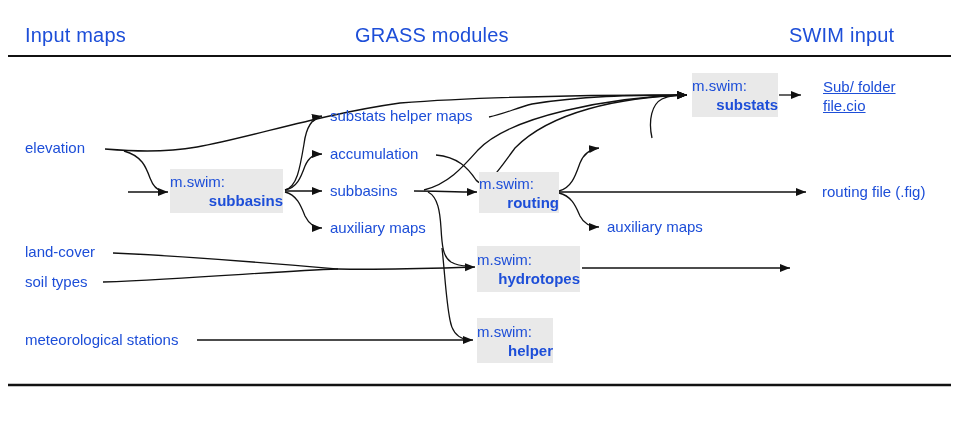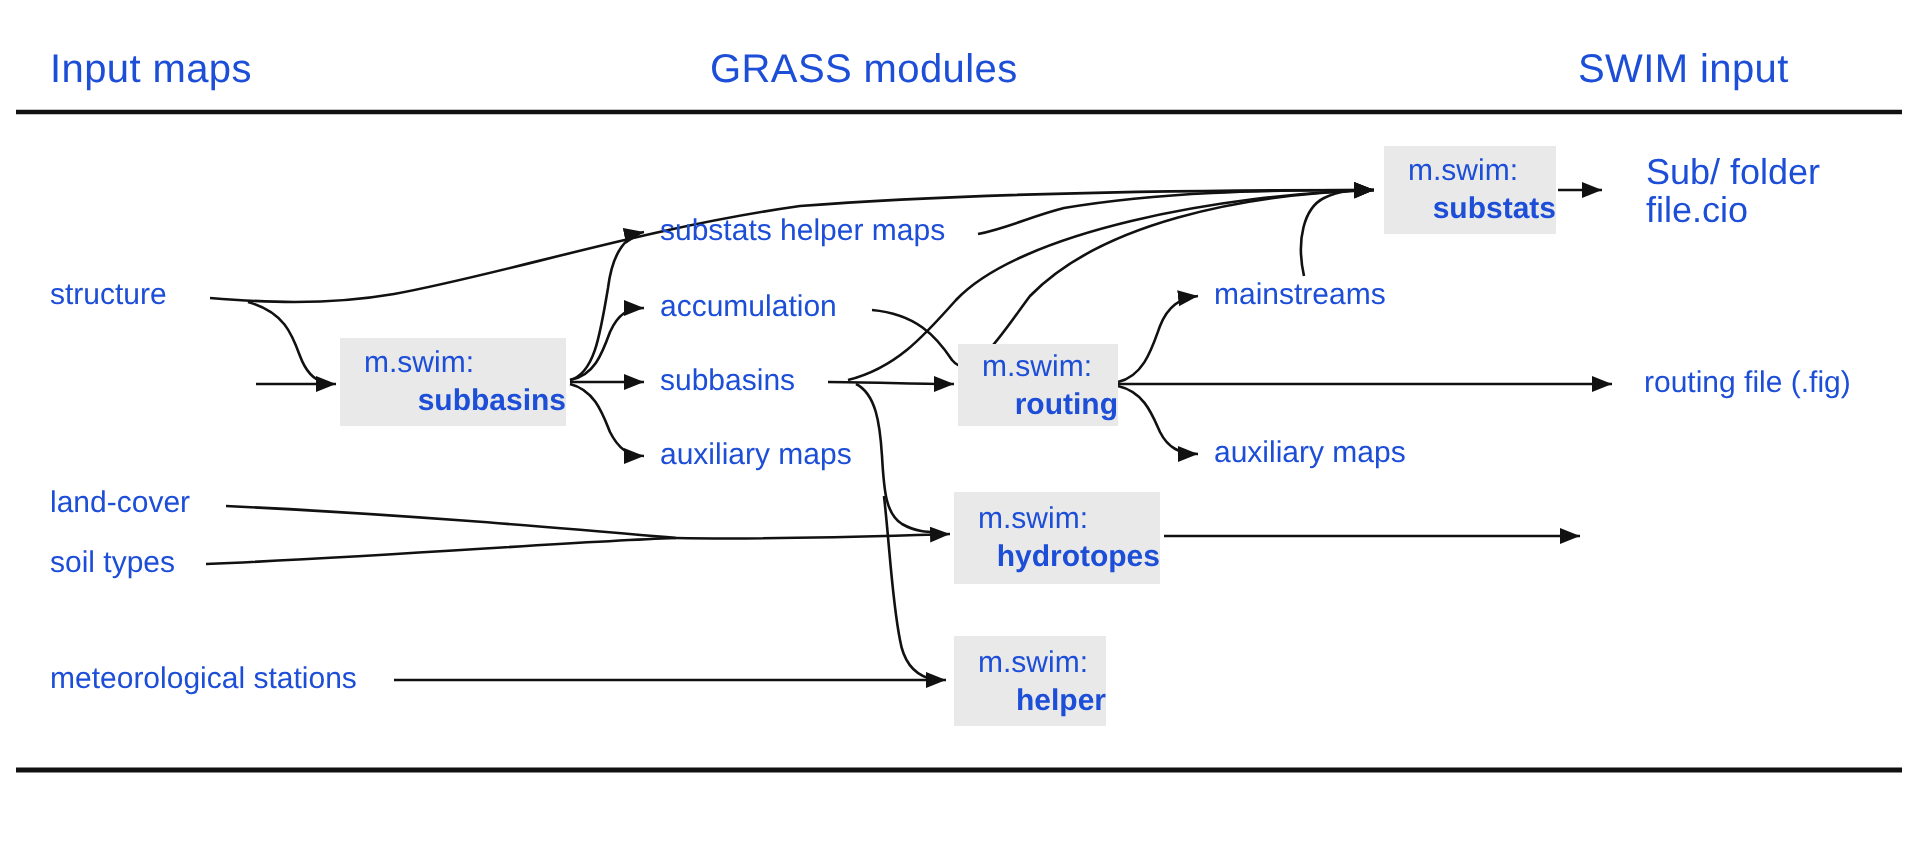--- a/index.html
+++ b/index.html
@@ -10,26 +10,26 @@
   }
   #wires{position:absolute;left:0;top:0;width:960px;height:432px;}
   .hdr{
     position:absolute;font-size:20px;line-height:22px;white-space:nowrap;
     letter-spacing:0.2px;
   }
   .lbl{
     position:absolute;font-size:15px;line-height:20px;white-space:nowrap;
   }
   .out2{
-    position:absolute;font-size:18px;line-height:19px;white-space:nowrap;
+    position:absolute;font-size:15px;line-height:19px;white-space:nowrap;text-decoration:underline;
   }
   .modbox{
     position:absolute;background:#e9e9e9;
     display:flex;flex-direction:column;justify-content:center;
-    padding-left:12px;box-sizing:border-box;
+    box-sizing:border-box;
     font-size:15px;line-height:19px;white-space:nowrap;
   }
   .modbox .modname{font-weight:bold;text-align:right;}
 </style>
 </head>
 <body>
 
 <div id="stage">
 
   <svg id="wires" viewBox="0 0 960 432" xmlns="http://www.w3.org/2000/svg">
@@ -75,21 +75,21 @@
       <path d="M 197,340 L 473,340" marker-end="url(#arrow)"></path>
 
       <path d="M 582,268 L 790,268" marker-end="url(#arrow)"></path>
     </g>
   </svg>
 
   <div class="hdr" style="left:25px;top:24px">Input maps</div>
   <div class="hdr" style="left:789px;top:24px">SWIM input</div>
   <div class="hdr" style="left:355px;top:24px">GRASS modules</div>
 
-  <div class="lbl" style="left:25px;top:138px">structure</div>
+  <div class="lbl" style="left:25px;top:138px">elevation</div>
   <div class="lbl" style="left:25px;top:242px">land-cover</div>
   <div class="lbl" style="left:25px;top:272px">soil types</div>
   <div class="lbl" style="left:25px;top:330px">meteorological stations</div>
 
   <div class="modbox" style="left:170px;top:169px;width:113px;height:44px">
     <span>m.swim:</span>
     <span class="modname">subbasins</span>
   </div>
   <div class="modbox" style="left:479px;top:172px;width:80px;height:41px">
     <span>m.swim:</span>
@@ -105,21 +105,20 @@
   </div>
   <div class="modbox" style="left:477px;top:318px;width:76px;height:45px">
     <span>m.swim:</span>
     <span class="modname">helper</span>
   </div>
 
   <div class="lbl" style="left:330px;top:144px">accumulation</div>
   <div class="lbl" style="left:330px;top:106px">substats helper maps</div>
   <div class="lbl" style="left:330px;top:181px">subbasins</div>
   <div class="lbl" style="left:330px;top:218px">auxiliary maps</div>
-  <div class="lbl" style="left:607px;top:138px">mainstreams</div>
   <div class="lbl" style="left:607px;top:217px">auxiliary maps</div>
 
   <div class="out2" style="left:823px;top:77px">
     <div>Sub/ folder</div>
     <div>file.cio</div>
   </div>
   <div class="lbl" style="left:822px;top:182px">routing file (.fig)</div>
 
 </div>
 

